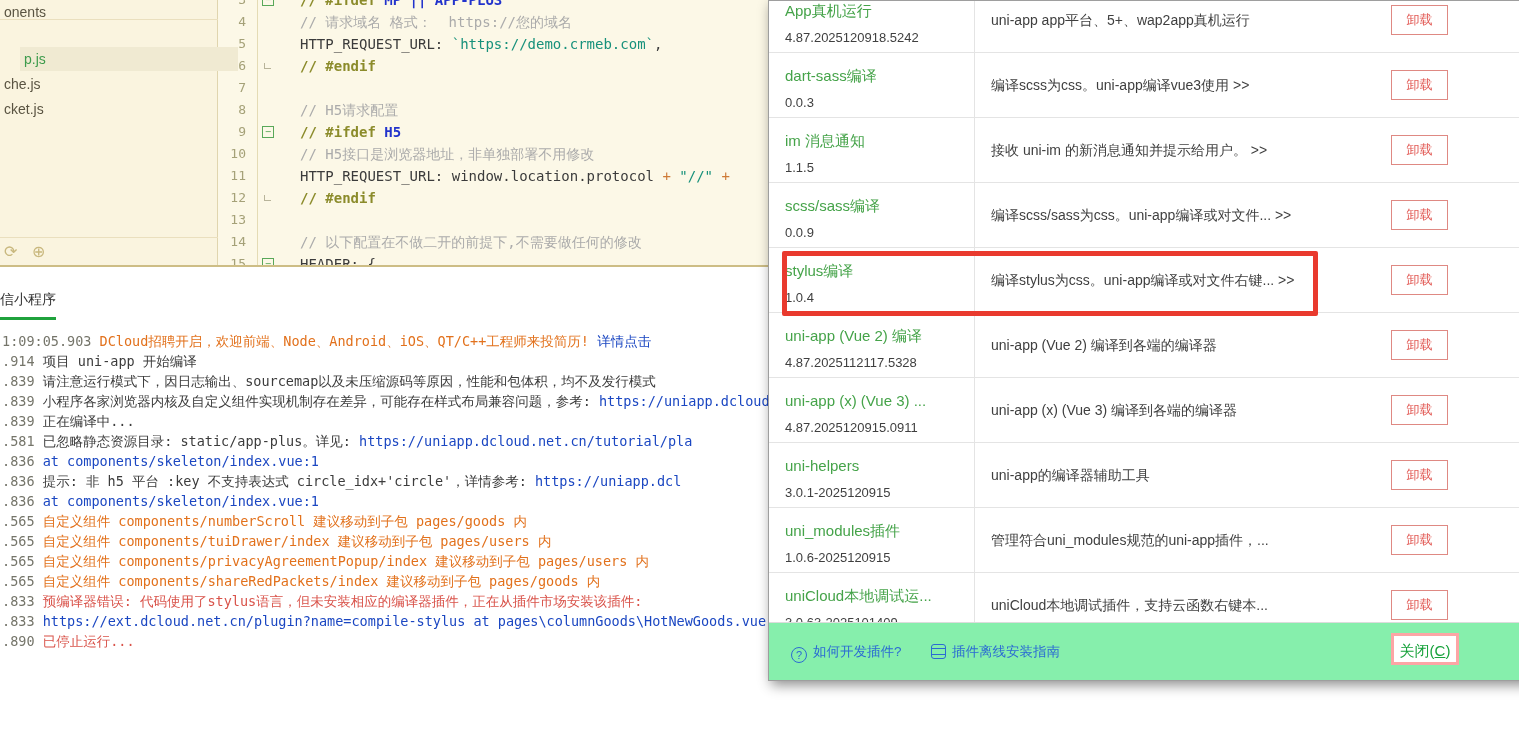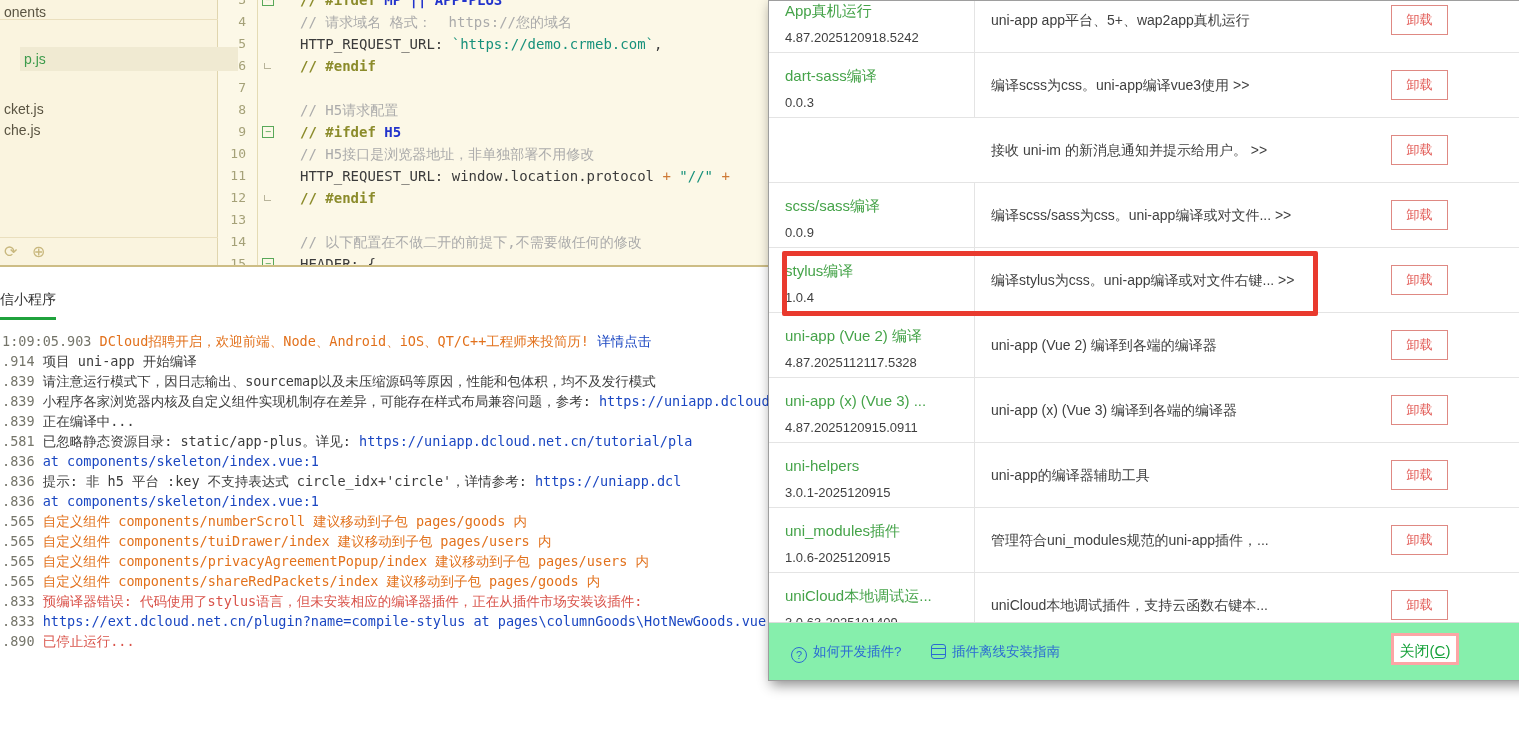--- a/index.html
+++ b/index.html
@@ -105,21 +105,21 @@
 <body>
 
 <div id="screen">
 
   <div id="workspace">
     <div id="filetree">
       <div id="tree-sep"></div>
       <div id="tree-items">
           <div class="tree-item" style="top: 0px;">onents</div>
           <div class="tree-item active" style="top: 47px; margin-left: 20px;">p.js</div>
-          <div class="tree-item" style="top: 72px; margin-top: 46px;">che.js</div>
+          <div class="tree-item" style="top: 72px;">che.js</div>
           <div class="tree-item" style="top: 97px;">cket.js</div>
         </div>
       <div id="tree-toolbar">
         <span class="tree-tool-icon" style="left:4px;">⟳</span>
         <span class="tree-tool-icon" style="left:32px;">⊕</span>
       </div>
     </div>
     <div id="editor">
       <div id="gutter-line"></div>
       <div id="code-lines">
@@ -221,20 +221,24 @@
           </div>
           <div class="plugin-row">
             <div class="plugin-name-col">
               <div class="plugin-name">dart-sass编译</div>
               <div class="plugin-version">0.0.3</div>
             </div>
             <div class="plugin-desc">编译scss为css。uni-app编译vue3使用 &gt;&gt;</div>
             <button class="uninstall-btn">卸载</button>
           </div>
           <div class="plugin-row">
+            <div class="plugin-name-col">
+              <div class="plugin-name">im 消息通知</div>
+              <div class="plugin-version">1.1.5</div>
+            </div>
             <div class="plugin-desc">接收 uni-im 的新消息通知并提示给用户。 &gt;&gt;</div>
             <button class="uninstall-btn">卸载</button>
           </div>
           <div class="plugin-row">
             <div class="plugin-name-col">
               <div class="plugin-name">scss/sass编译</div>
               <div class="plugin-version">0.0.9</div>
             </div>
             <div class="plugin-desc">编译scss/sass为css。uni-app编译或对文件... &gt;&gt;</div>
             <button class="uninstall-btn">卸载</button>

